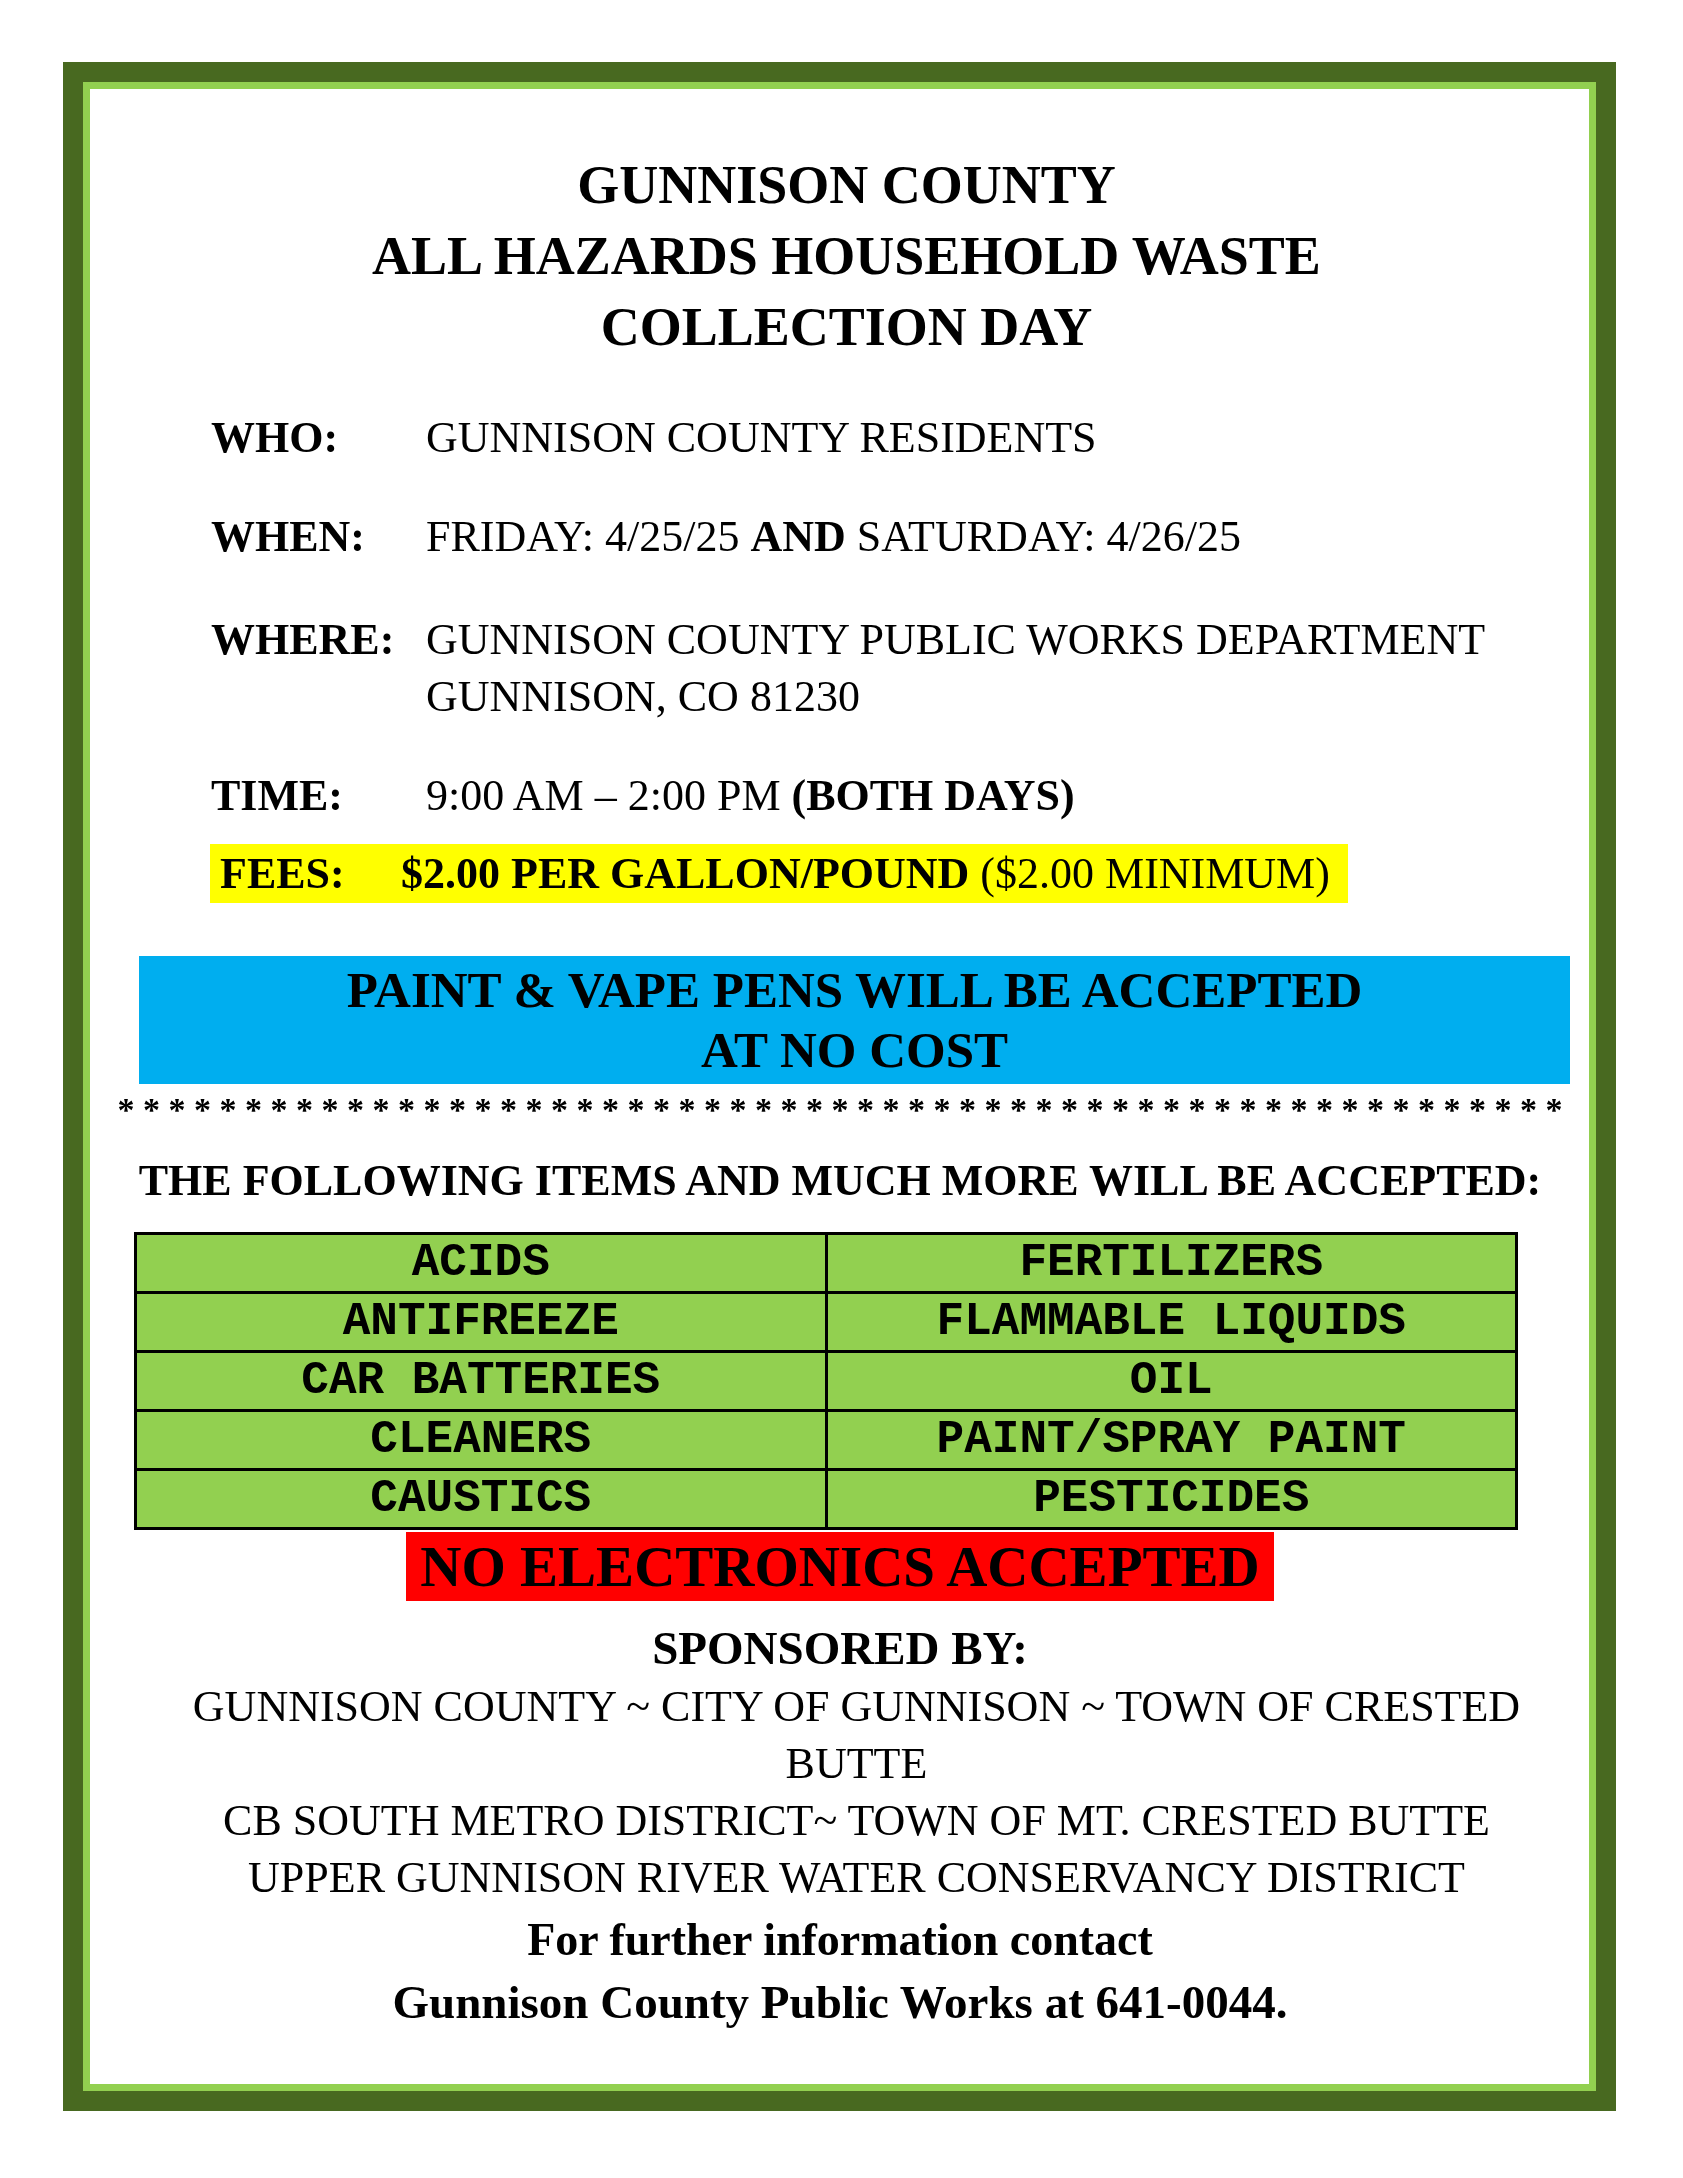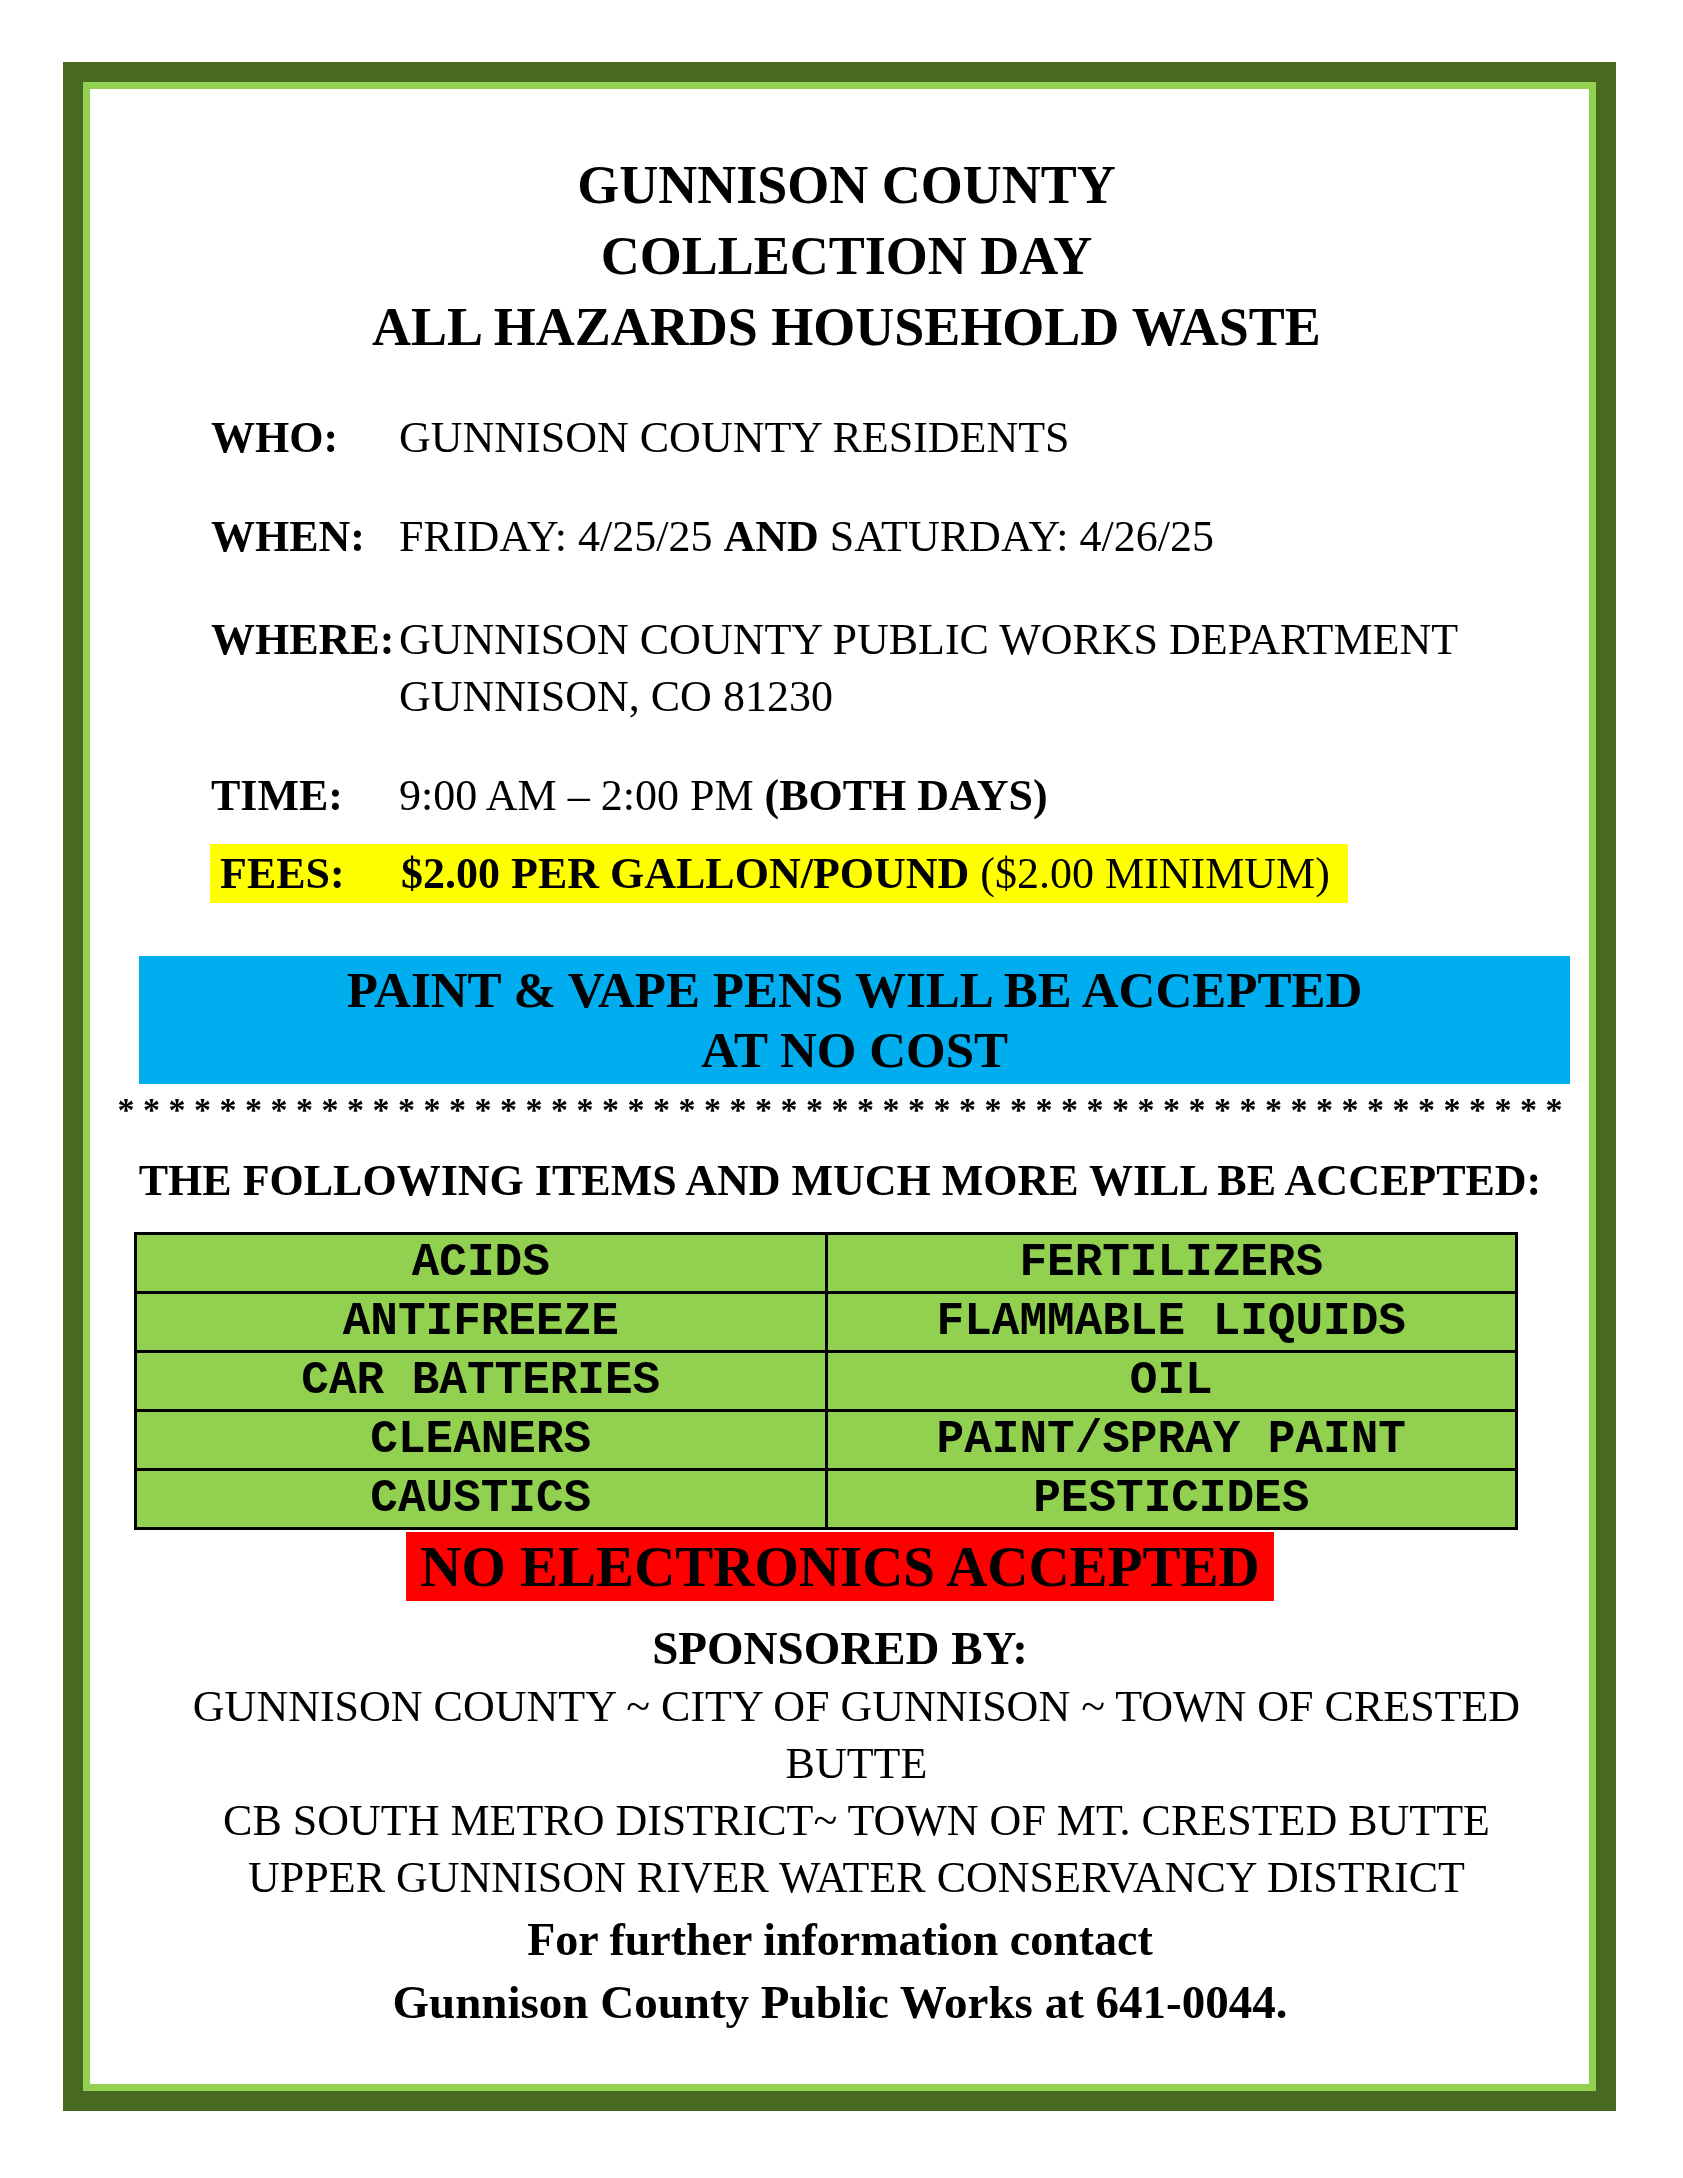--- a/index.html
+++ b/index.html
@@ -8,21 +8,21 @@
   #frame{position:absolute;left:63px;top:62px;width:1553px;height:2049px;
          border:20px solid #486920;box-sizing:border-box;}
   #frame-inner{width:100%;height:100%;border:7px solid #92d050;box-sizing:border-box;
                background:#ffffff;overflow:hidden;}
   #content{width:1500px;height:1996px;position:relative;}
 
   .title-block{margin-top:61px;text-align:center;font-weight:bold;
                font-size:54px;line-height:71px;padding-left:13px;}
 
   .rows{margin-top:46px;}
-  .row{padding-left:121px;font-size:44px;line-height:57px;display:flex;}
+  .row{padding-left:121px;font-size:44px;line-height:57px;display:flex;gap:27px;}
   .row .label{font-weight:bold;flex:0 0 188px;}
   .row .value{flex:1 1 auto;}
   .mt-who{margin-top:0;}
   .mt-when{margin-top:42px;}
   .mt-where{margin-top:46px;}
   .mt-time{margin-top:42px;}
   .b{font-weight:bold;}
 
   .fees-wrap{margin-top:20px;padding-left:120px;font-size:44px;}
   .fees-hl{display:inline-block;background:#ffff00;line-height:59px;padding:0 18px 0 10px;}
@@ -53,22 +53,22 @@
 </style>
 </head>
 <body>
 
 <div id="frame">
   <div id="frame-inner">
     <div id="content">
 
       <div class="title-block">
         <div>GUNNISON COUNTY</div>
+        <div>ALL HAZARDS HOUSEHOLD WASTE</div>
         <div>COLLECTION DAY</div>
-        <div>ALL HAZARDS HOUSEHOLD WASTE</div>
       </div>
 
       <div class="rows">
 
         <div class="row mt-who">
           <span class="label">WHO:</span>
           <span class="value">GUNNISON COUNTY RESIDENTS</span>
         </div>
 
         <div class="row mt-when">

